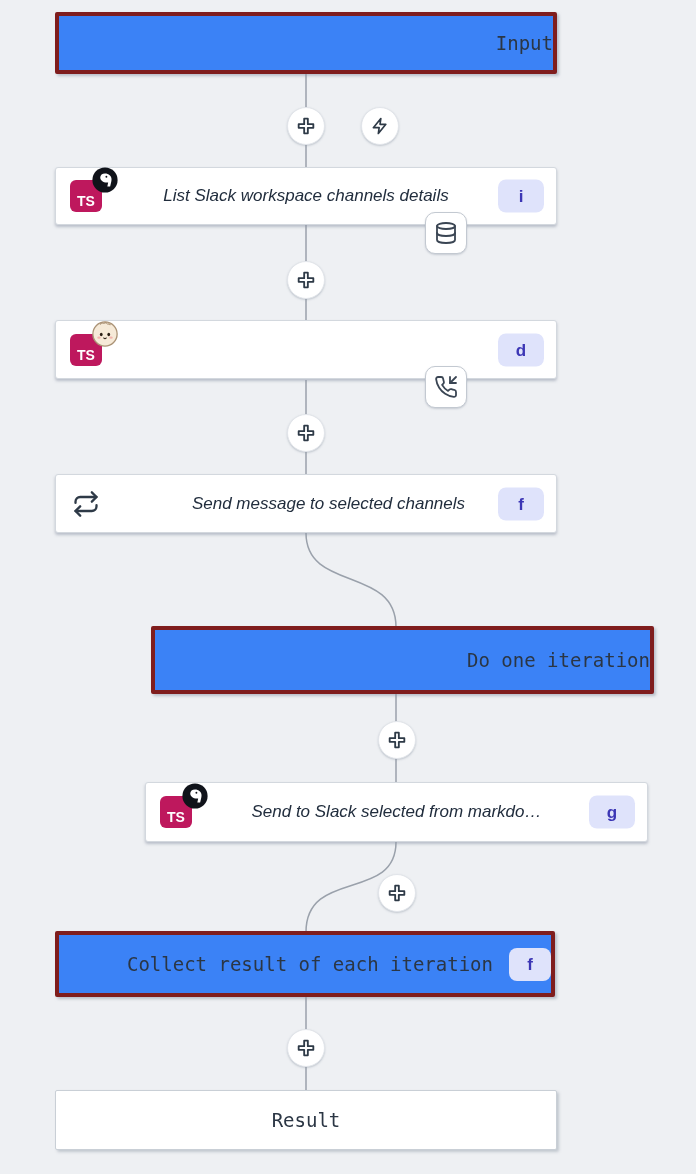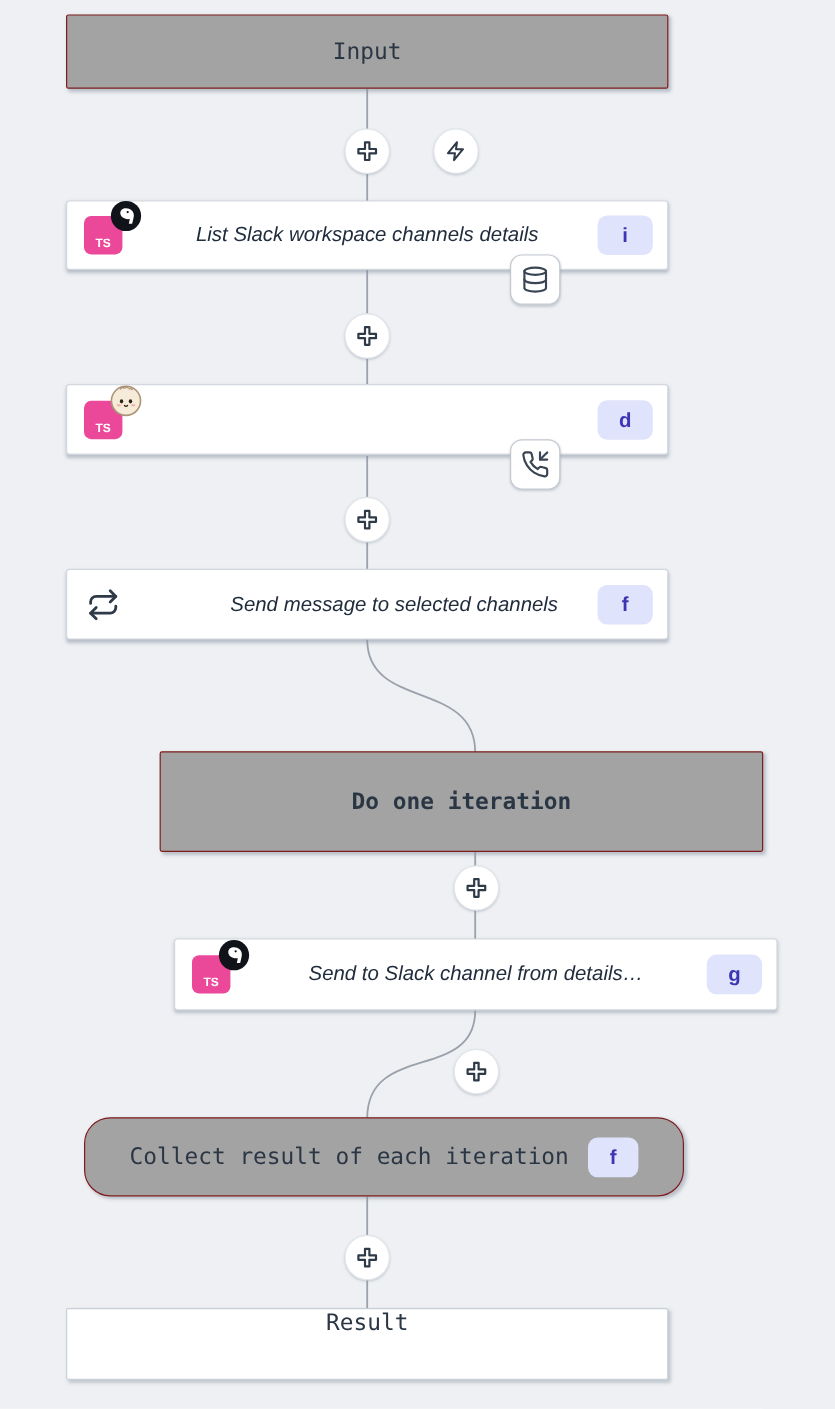--- a/index.html
+++ b/index.html
@@ -5,30 +5,30 @@
   html,body{margin:0;padding:0;}
   .canvas{
     position:relative; width:696px; height:1174px;
     background:#eef0f3; overflow:hidden;
     font-family:"Liberation Sans", sans-serif;
   }
   svg.edges{position:absolute; left:0; top:0; z-index:0;}
 
   .gbox{
     position:absolute; box-sizing:border-box; z-index:1;
-    background:#a3a3a3; border:1px solid #7f1d1d; border-radius:2px;
+    background:#3b82f6; border:4px solid #7f1d1d; border-radius:2px;
     box-shadow:2px 2px 3px rgba(140,150,165,.55);
-    display:flex; align-items:center; justify-content:center;
+    display:flex; align-items:center; justify-content:flex-end;
     font-family:"DejaVu Sans Mono", monospace; font-size:19px; color:#2b3644;
   }
   .wbox{
     position:absolute; box-sizing:border-box; z-index:1;
     background:#ffffff; border:1px solid #c9cfd6; border-radius:2px;
     box-shadow:2px 2px 3px rgba(140,150,165,.45);
-    display:flex; align-items:flex-start; justify-content:center;
+    display:flex; align-items:center; justify-content:center;
     font-family:"DejaVu Sans Mono", monospace; font-size:19px; color:#2b3644;
   }
   .node{
     position:absolute; box-sizing:border-box; z-index:1;
     background:#ffffff; border:1px solid #d3d8de; border-radius:3px;
     box-shadow:0 2px 3px rgba(140,150,165,.55);
     display:flex; align-items:center; justify-content:center;
   }
   .node-label{font-size:17px; color:#212d3d; white-space:nowrap;font-style:italic;}
   .badge{
@@ -46,21 +46,21 @@
   }
   .attach{
     position:absolute; width:42px; height:42px; border-radius:10px; z-index:2;
     background:#fff; border:1px solid #c3c9d1; box-sizing:border-box;
     box-shadow:0 1px 2px rgba(140,150,165,.4);
     display:flex; align-items:center; justify-content:center;
   }
   .lang{position:absolute; left:14px; top:50%; transform:translateY(-50%); width:32px; height:32px;}
   .ts-box{
     position:absolute; left:0; bottom:0; width:32px; height:32px;
-    background:#ec4899; border-radius:6px; color:#fff; font-weight:bold; font-size:10px;
+    background:#be185d; border-radius:6px; color:#fff; font-weight:bold; font-size:14px;
     display:flex; align-items:flex-end; justify-content:center; padding-bottom:3px; box-sizing:border-box;
   }
   .runtime{position:absolute; left:21px; top:-14px; width:28px; height:28px;}
   .loop-ic{position:absolute; left:16px; top:50%; transform:translateY(-50%); width:28px; height:28px;}
 </style>
 </head>
 <body>
 
 <div class="canvas">
 
@@ -150,50 +150,50 @@
     <svg class="loop-ic" viewBox="0 0 24 24" fill="none" stroke="#2e3a47" stroke-width="2" stroke-linecap="round" stroke-linejoin="round">
       <path d="m17 2 4 4-4 4"></path>
       <path d="M3 11v-1a4 4 0 0 1 4-4h14"></path>
       <path d="m7 22-4-4 4-4"></path>
       <path d="M21 13v1a4 4 0 0 1-4 4H3"></path>
     </svg>
     <span class="node-label">Send message to selected channels</span>
     <span class="badge">f</span>
   </div>
 
-  <div class="gbox" style="left:133px; top:626px; width:503px; height:84px;font-weight:bold;">
+  <div class="gbox" style="left:151px; top:626px; width:503px; height:68px;">
     <span>Do one iteration</span>
   </div>
 
   <div class="circle" style="left:378px; top:721px;">
     <svg width="22" height="22" viewBox="0 0 24 24">
       <path d="M10 4h4v6h6v4h-6v6h-4v-6H4v-4h6z" fill="#fff" stroke="#2e3a47" stroke-width="2" stroke-linejoin="round"></path>
     </svg>
   </div>
 
   <div class="node" style="left:145px; top:782px; width:503px; height:60px;">
     <span class="lang">
       <span class="ts-box">TS</span>
       <svg class="runtime" viewBox="0 0 30 30">
         <circle cx="15" cy="15" r="13.5" fill="#10131a"></circle>
         <path fill="#fff" d="M15 8c4 0 7 2.6 7 6.2 0 .9-.1 1.8-.3 2.6l-1.2 5.2h-3l.9-4.3c-.5.1-1 .1-1.5.1-4 0-7-2.4-7-5.4C9.9 9.7 12 8 15 8z"></path>
         <circle cx="16.5" cy="11.5" r="1" fill="#10131a"></circle>
       </svg>
     </span>
-    <span class="node-label">Send to Slack channel from details…</span>
+    <span class="node-label">Send to Slack selected from markdo…</span>
     <span class="badge">g</span>
   </div>
 
   <div class="circle" style="left:378px; top:874px;">
     <svg width="22" height="22" viewBox="0 0 24 24">
       <path d="M10 4h4v6h6v4h-6v6h-4v-6H4v-4h6z" fill="#fff" stroke="#2e3a47" stroke-width="2" stroke-linejoin="round"></path>
     </svg>
   </div>
 
-  <div class="gbox" style="left:70px; top:931px; width:500px; height:66px;border-radius:22px;">
+  <div class="gbox" style="left:55px; top:931px; width:500px; height:66px;">
     <span>Collect result of each iteration</span>
     <span class="badge inline">f</span>
   </div>
 
   <div class="circle" style="left:287px; top:1029px;">
     <svg width="22" height="22" viewBox="0 0 24 24">
       <path d="M10 4h4v6h6v4h-6v6h-4v-6H4v-4h6z" fill="#fff" stroke="#2e3a47" stroke-width="2" stroke-linejoin="round"></path>
     </svg>
   </div>
 

